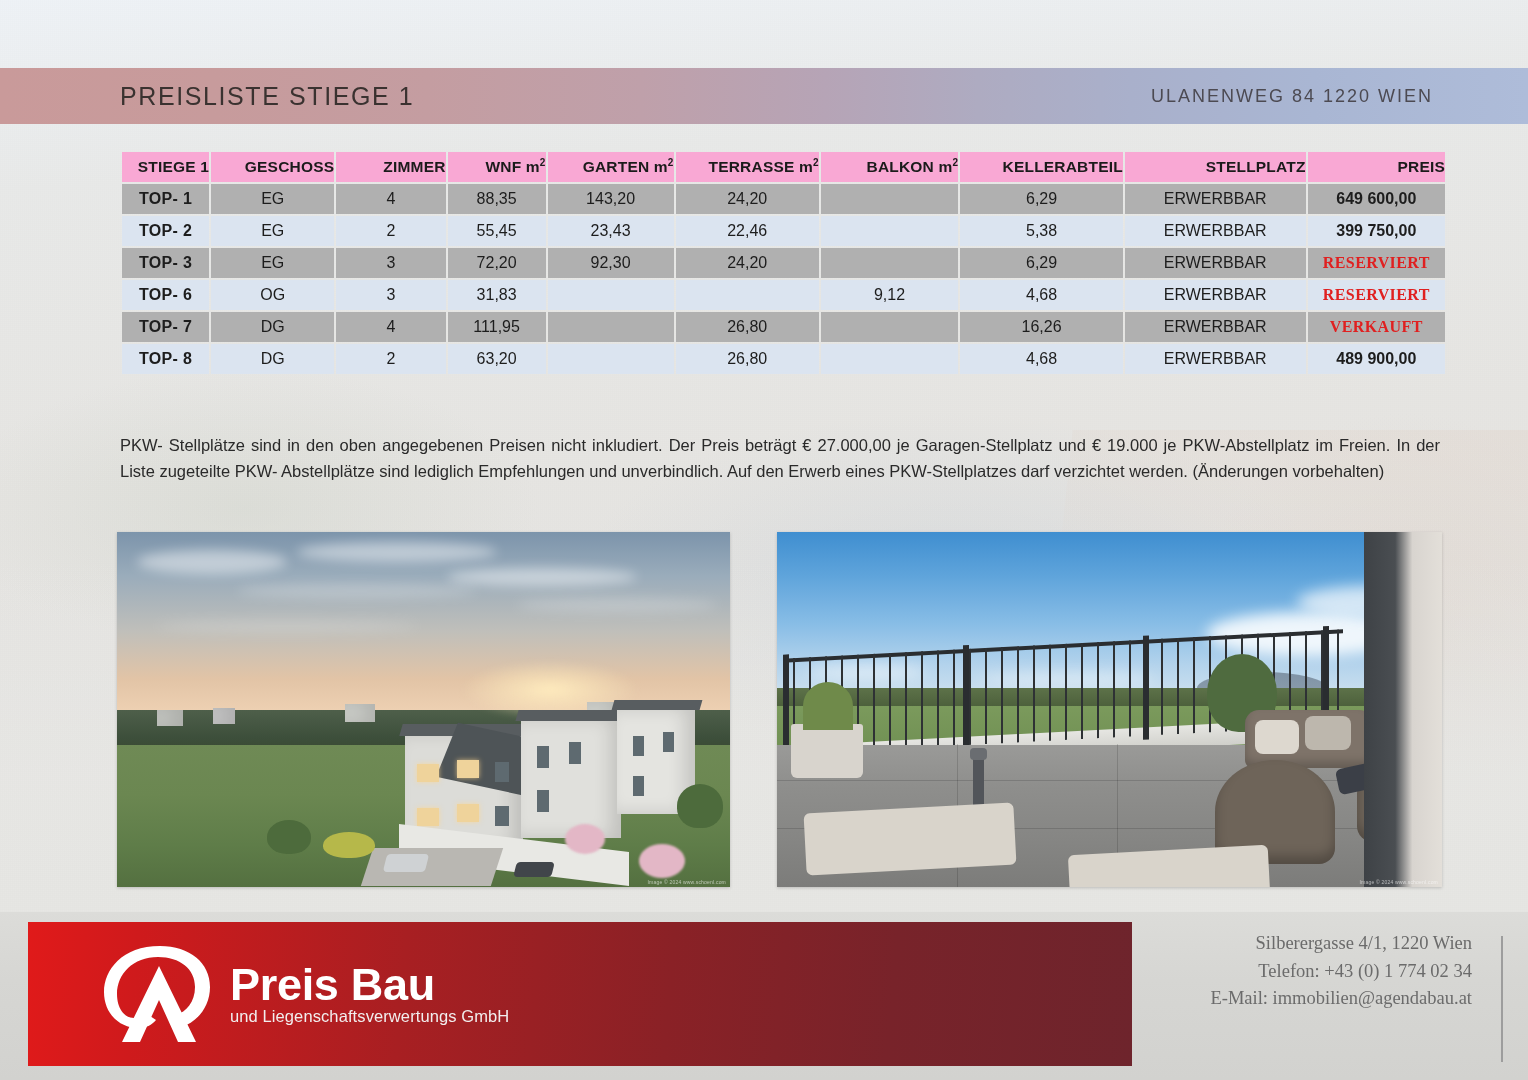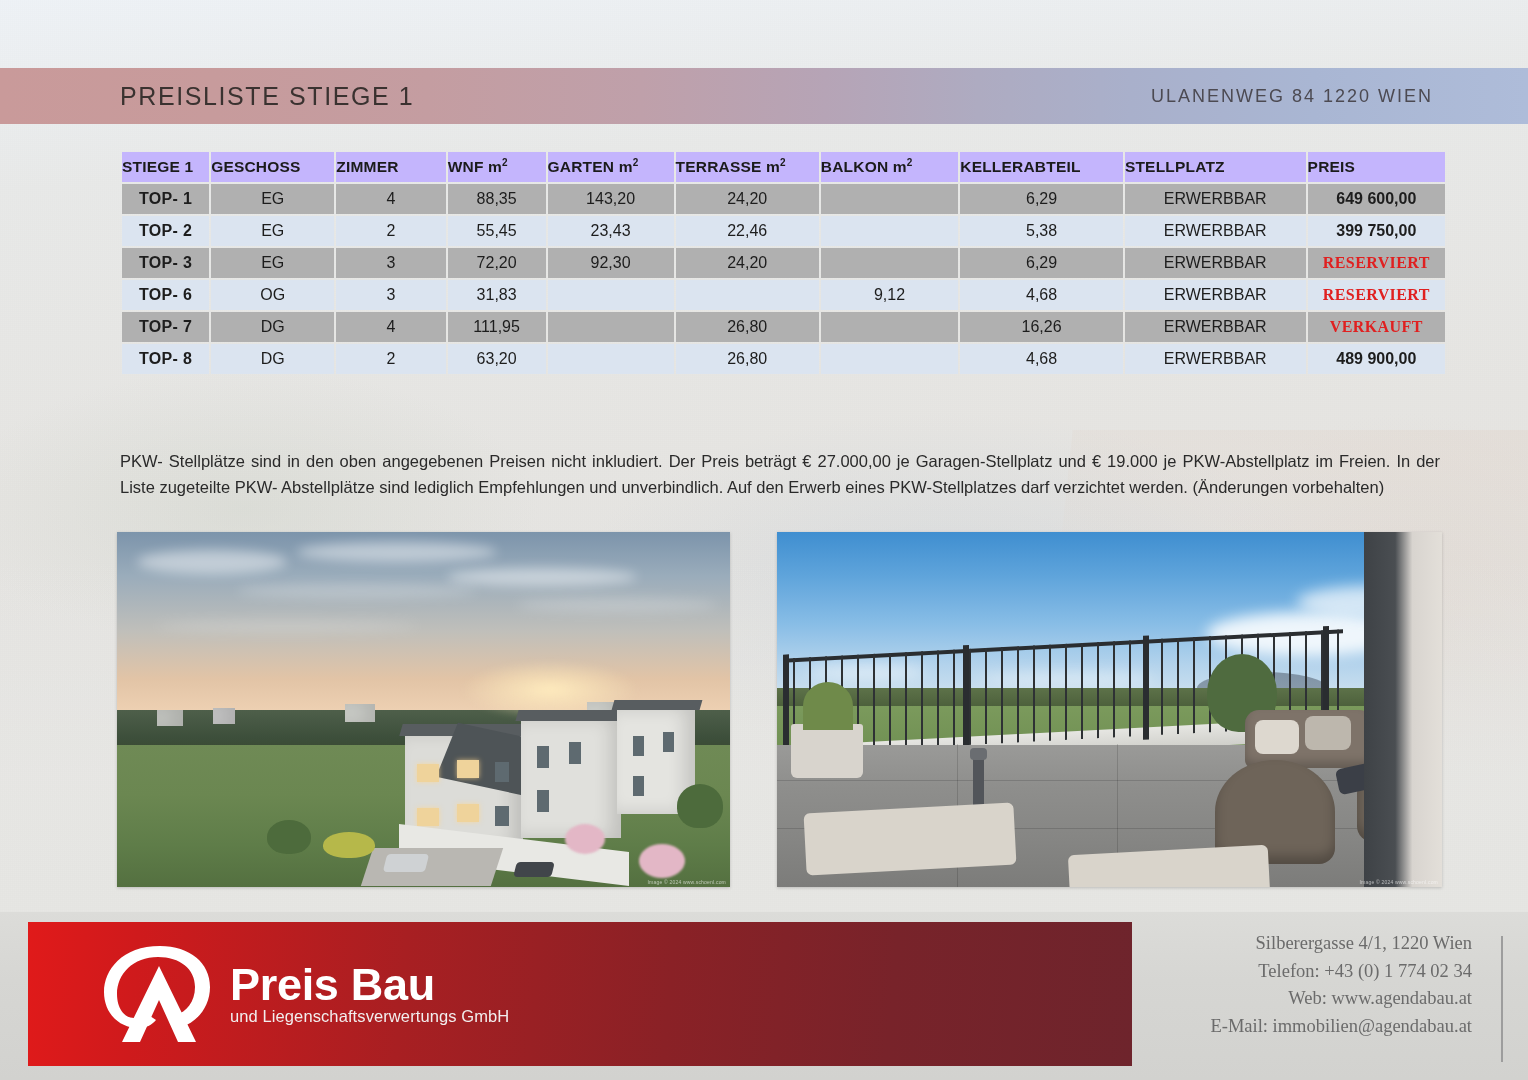--- a/index.html
+++ b/index.html
@@ -59,23 +59,23 @@
   .banner-sub {
     font-size:18px; letter-spacing:2.0px; color:#4c4a52; font-weight:400;
   }
 
   
   .table-wrap {
     position:absolute; left:120px; top:150px; width:1327px;
   }
   table.price { border-collapse:separate; border-spacing:2px 2px; width:100%; }
   table.price th {
-    background:#c4b5fd; color:#1b1b1b;
+    background:#f9a8d4; color:#1b1b1b;
     font-size:15.5px; font-weight:bold; letter-spacing:.2px;
-    height:30px; text-align:left; white-space:nowrap;
+    height:30px; text-align:right; white-space:nowrap;
   }
   table.price td {
     height:30px; text-align:center; font-size:16px; color:#1d1d1d;
   }
   tr.rw-odd td { background:#b0b0b0; }
   tr.rw-even td { background:#dbe4f0; }
   td.c-top { font-weight:bold; font-size:16px; letter-spacing:.3px; }
   td.c-price { font-weight:bold; font-size:15.5px; }
   td.c-price.status {
     color:#e02020; font-family:"Liberation Serif", serif;
@@ -90,21 +90,21 @@
   col.w-wnf   { width:100px; }
   col.w-gar   { width:128px; }
   col.w-ter   { width:145px; }
   col.w-bal   { width:140px; }
   col.w-kel   { width:165px; }
   col.w-ste   { width:185px; }
   col.w-pre   { width:139px; }
 
   
   .disclaimer {
-    position:absolute; left:120px; top:448px; width:1320px;
+    position:absolute; left:120px; top:432px; width:1320px;
     font-size:16.5px; line-height:26px; color:#2a2a2a;
     text-align:justify; text-justify:inter-word;
   }
 
   
   .photo {
     position:absolute; overflow:hidden;
     box-shadow:0 1px 3px rgba(0,0,0,.18);
   }
   .photo-left  { left:117px; top:532px; width:613px; height:355px; }
@@ -491,15 +491,14 @@
   </div>
   <div class="logo-text">
     <div class="logo-name">Preis Bau</div>
     <div class="logo-tag">und Liegenschaftsverwertungs GmbH</div>
   </div>
 </div>
 <div class="footer-divider"></div>
 <div class="footer-contact" id="footer-contact">
     <div>Silberergasse 4/1, 1220 Wien</div>
     <div>Telefon: +43 (0) 1 774 02 34</div>
-    <div>Web: www.agendabau.at</div>
     <div>E-Mail: immobilien@agendabau.at</div>
   </div>
 
 </body></html>

